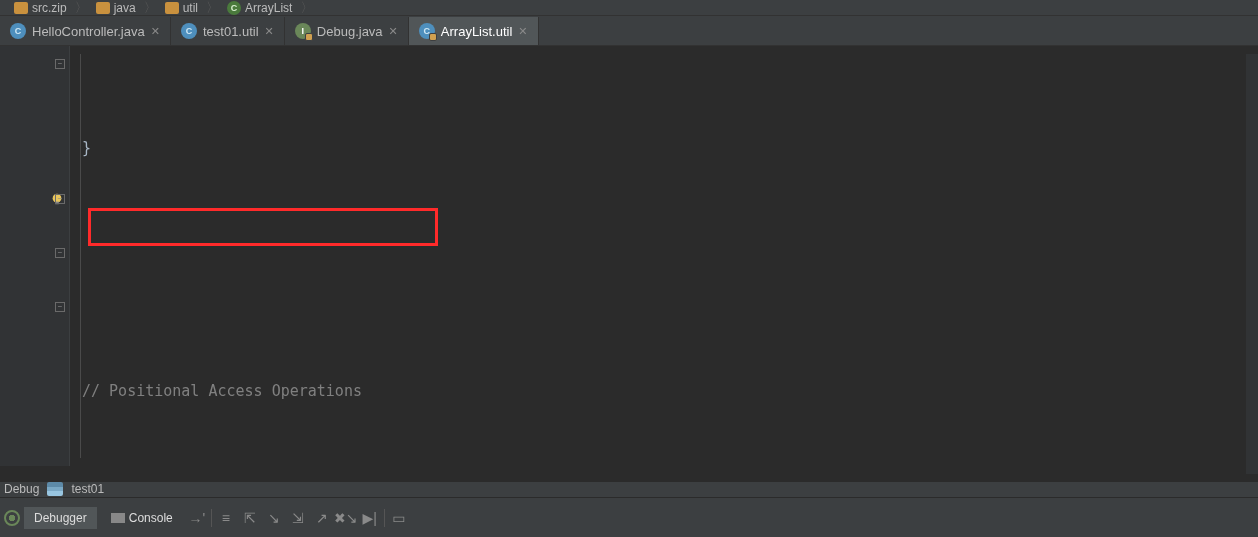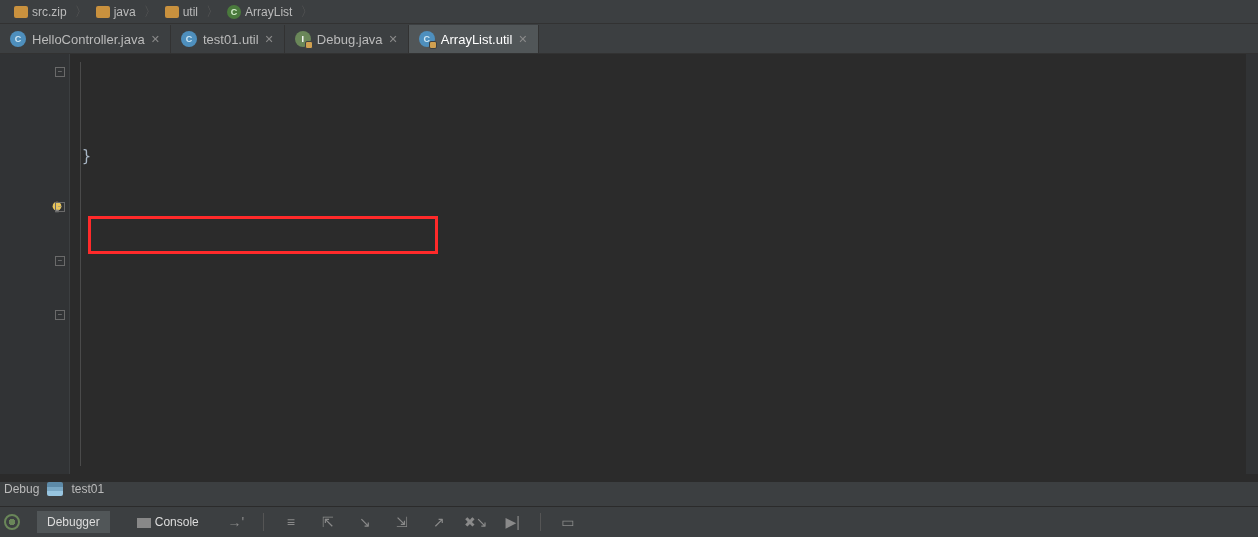--- a/index.html
+++ b/index.html
@@ -1,17 +1,17 @@
 <!DOCTYPE html>
 <html><head>
 <meta charset="utf-8">
 <style>
 * { margin:0; padding:0; box-sizing:border-box; }
 body { background:#2b2b2b; font-family:'Segoe UI',sans-serif; font-size:13px; color:#a9b7c6; width:1258px; height:537px; overflow:hidden; position:relative; }
-.breadcrumb { background:#3c3f41; height:24px; display:flex; align-items:center; padding:0 8px; border-bottom:1px solid #323232; }
+.breadcrumb { background:#3c3f41; height:16px; display:flex; align-items:center; padding:0 8px; border-bottom:1px solid #323232; }
 .bc-item { display:flex; align-items:center; gap:4px; color:#bbbbbb; font-size:12px; padding:0 6px; cursor:pointer; }
 .bc-sep { color:#5a5a5a; margin:0 2px; }
 .bc-icon-zip { width:14px; height:12px; background:#c9913e; border-radius:2px; }
 .bc-icon-folder { width:14px; height:12px; background:#c9913e; border-radius:2px; }
 .bc-icon-class { width:14px; height:14px; border-radius:50%; background:#4a7a3c; color:#d8f0d0; font-size:9px; font-weight:bold; display:flex; align-items:center; justify-content:center; }
 .tabs { background:#3c3f41; height:30px; display:flex; align-items:flex-end; border-bottom:1px solid #323232; }
 .tab { display:flex; align-items:center; gap:6px; padding:6px 10px; background:#3c3f41; color:#bbbbbb; font-size:13px; border-right:1px solid #323232; cursor:pointer; }
 .tab.active { background:#515658; color:#ffffff; }
 .tab-close { color:#8a8a8a; font-size:11px; cursor:pointer; }
 .tab-icon-j { width:16px; height:16px; border-radius:50%; background:#4e8fbd; display:flex; align-items:center; justify-content:center; color:#d0e8f5; font-size:9px; font-weight:bold; position:relative; }
@@ -23,21 +23,21 @@
 .gutter-bulb { position:absolute; left:50px; width:14px; height:14px; }
 .code { flex:1; font-family:'Consolas','Monaco',monospace; font-size:15px; line-height:27px; padding-top:8px; padding-left:12px; white-space:pre; position:relative; }
 .line { height:27px; }
 .c-comment { color:#808080; }
 .c-brace { color:#a9b7c6; }
 .redbox { position:absolute; border:3px solid #ff2a2a; pointer-events:none; }
 .vline { position:absolute; left:10px; top:8px; bottom:8px; width:1px; background:#4a4a4a; }
 .debug-bar { position:absolute; bottom:30px; left:0; right:0; height:26px; background:#3c3f41; border-top:1px solid #2b2b2b; border-bottom:1px solid #2b2b2b; display:flex; padding:0 4px; gap:8px; }
 .debug-label { color:#bbbbbb; font-size:12px; }
 .debug-icon-stack { width:16px; height:14px; background:linear-gradient(#5d8aa8 0 33%,#7aa8c5 33% 66%,#98c5e0 66% 100%); border-radius:2px; }
-.toolbar { position:absolute; bottom:0; left:0; right:0; height:31px; background:#3c3f41; display:flex; align-items:center; padding:0 4px; gap:17px; border-top:1px solid #2b2b2b; }
+.toolbar { position:absolute; bottom:0; left:0; right:0; height:40px; background:#3c3f41; display:flex; align-items:center; padding:0 4px; gap:4px; border-top:1px solid #2b2b2b; }
 .tb-bug { width:16px; height:16px; background:radial-gradient(circle,#6a8759 40%,transparent 40%); border-radius:50%; border:2px solid #6a8759; position:relative; }
 .tb-tab { padding:4px 10px; background:#515658; color:#ddd; font-size:12px; cursor:pointer; }
 .tb-tab.inactive { background:transparent; }
 .tb-icon { width:20px; height:20px; display:flex; align-items:center; justify-content:center; color:#8a8a8a; cursor:pointer; font-size:14px; }
 .tb-sep { width:1px; height:18px; background:#555; }
 .right-strip { position:absolute; right:0; top:54px; width:12px; height:420px; background:#313335; }
 </style>
 </head>
 <body>
 
@@ -96,20 +96,21 @@
       </svg>
     <div class="gutter-fold" style="top:148px">−</div>
     <div class="gutter-fold" style="top:202px">−</div>
     <div class="gutter-fold" style="top:256px">−</div>
   </div>
   <div class="code">
     <div class="vline"></div>
     <div class="line"><span class="c-brace">}</span></div>
     <div class="line"></div>
     <div class="line"></div>
+    <div class="line"><span class="c-comment">// Positional Access Operations</span></div>
     <div class="line"></div>
     
     
     
     
     
     
     
     
     

